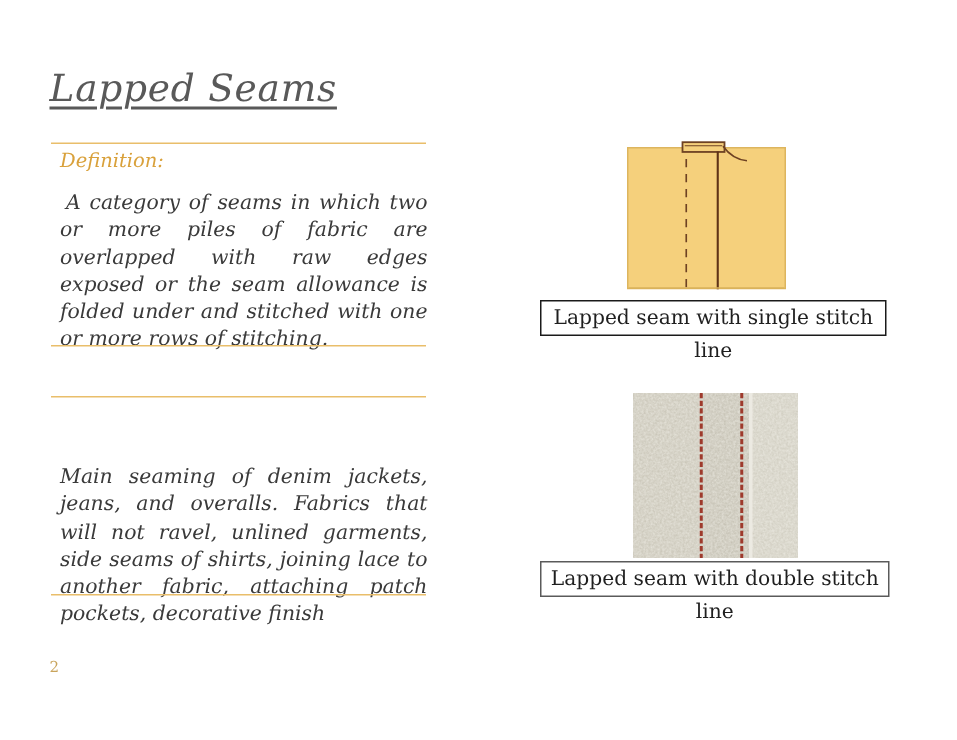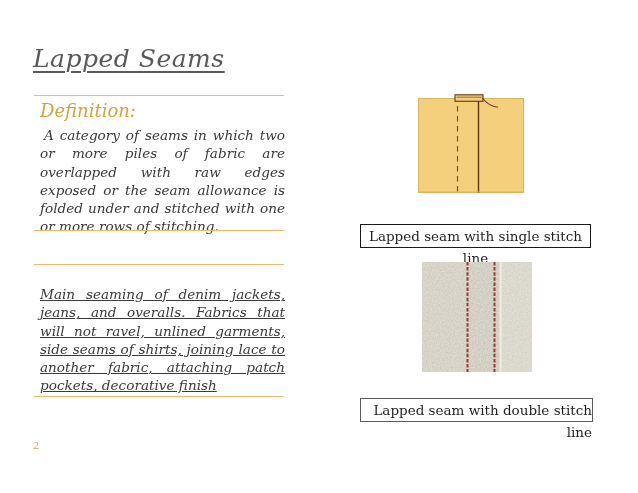--- a/index.html
+++ b/index.html
@@ -49,62 +49,60 @@
     border-top:1.4px solid var(--rule-gold);
   }
   .rule-def-top{top:95px;}
   .rule-def-bottom{top:230px;}
   .rule-app-top{top:264px;}
   .rule-app-bottom{top:396px;}
   .section-heading{
     position:absolute;
     left:40px;
     font-style:italic;
-    font-size:18px;
+    font-size:13px;
     color:var(--accent-gold);
   }
   .def-heading{top:100px;}
   .app-heading{top:269px;}
   .section-body{
     position:absolute;
     left:40px;
     width:245px;
     font-style:italic;
     font-size:13.6px;
     line-height:18.3px;
     color:var(--body-text);
     text-align:justify;
     text-indent:4px;
   }
   .def-body{top:126px;}
-  .app-body{top:285px; text-indent:0;text-decoration:underline;}
+  .app-body{top:309px; text-indent:0;}
   .figure-svg{
     position:absolute;
     display:block;
   }
   .fig-single{left:418px; top:94px;}
   .fig-double{left:422px; top:262px;}
   .caption-box{
     position:absolute;
     background:#ffffff;
     text-align:center;
     font-size:13.5px;
     color:var(--caption-text);
     line-height:22px;
     height:22px;
-    margin-top:24px;
   }
   .caption-single{
     left:360px; top:200px; width:229px;
     border:1.5px solid #1A1A1A;
   }
   .caption-double{
     left:360px; top:374px; width:231px;
     border:1.5px solid #5A5A5A;
-    text-align:right;
   }
   .page-number{
     position:absolute;
     left:33px; top:440px;
     font-size:10px;
     color:var(--page-num);
   }
   
   .yellow-fill{fill:var(--fabric-yellow);}
   .yellow-stroke{stroke:var(--fabric-yellow-edge);}

